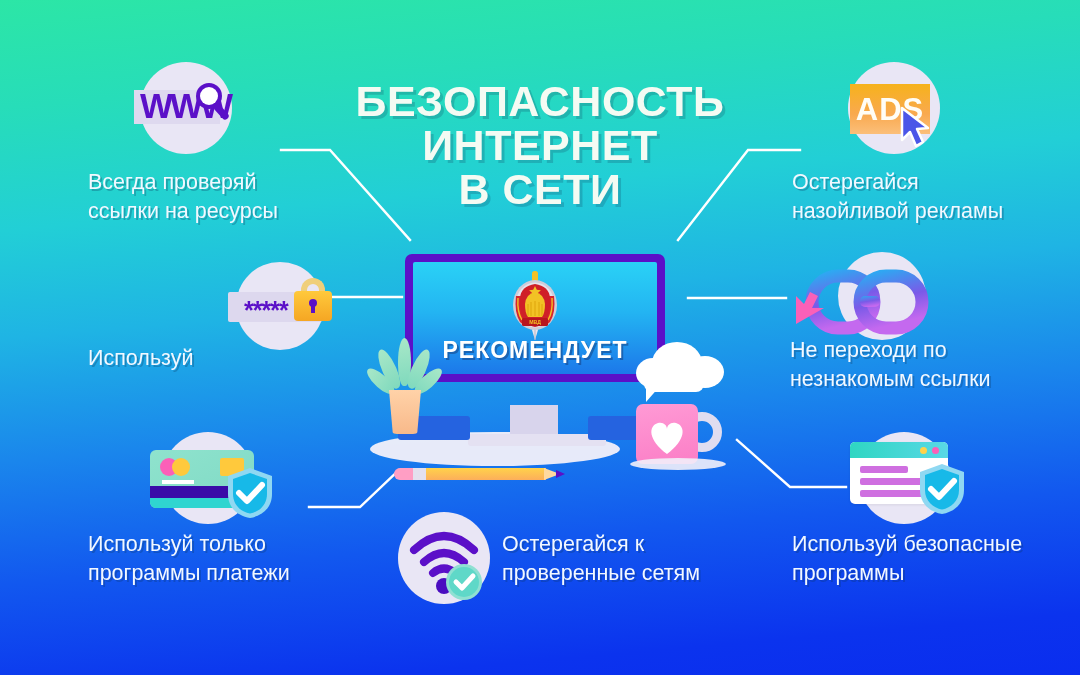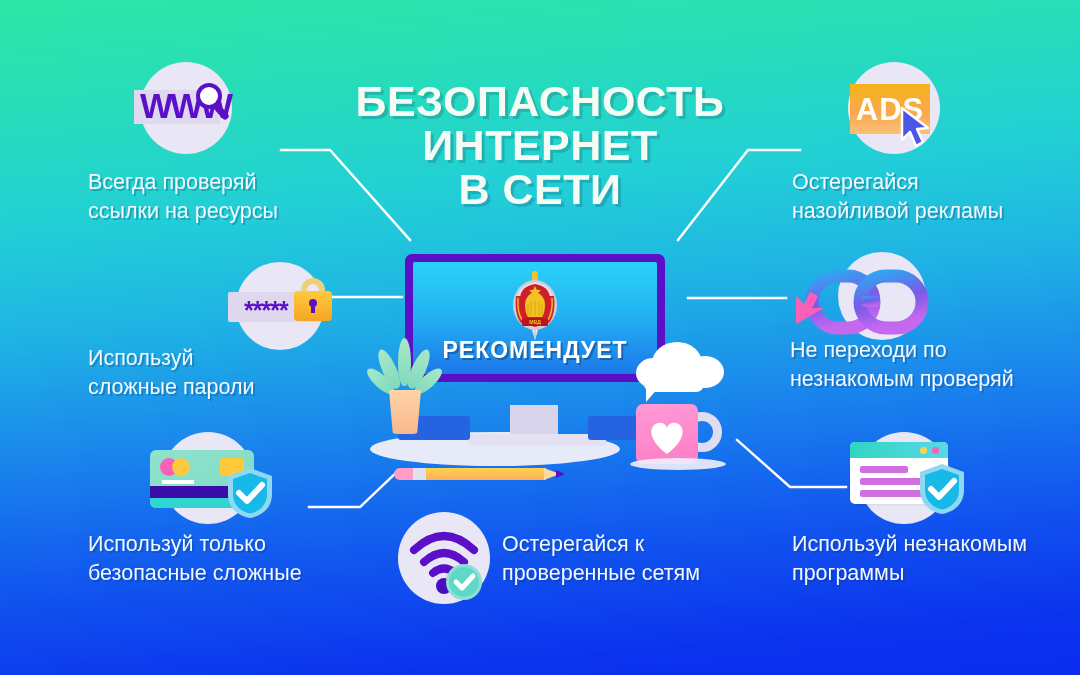--- a/index.html
+++ b/index.html
@@ -222,42 +222,41 @@
       <div class="abs pw-stars" style="left:16px;top:6px;">*****</div>
       <div class="abs" style="left:62px;top:-12px;width:46px;height:50px;">
         <div class="abs lock-shackle" style="left:11px;top:0;width:24px;height:18px;"></div>
         <div class="abs lock-body" style="left:4px;top:13px;width:38px;height:30px;"></div>
         <div class="abs" style="left:19px;top:21px;width:8px;height:8px;background:#5b10c8;border-radius:50%;"></div>
         <div class="abs" style="left:21px;top:27px;width:4px;height:8px;background:#5b10c8;"></div>
       </div>
     </div>
     <div class="abs tip-text" style="left:0;top:82px;">
       <div>Используй</div>
-      <div>сложные пароли</div>
     </div>
   </div>
 
   <div class="abs" style="left:790px;top:252px;width:280px;">
     <div class="abs circ" style="left:48px;top:0;width:88px;height:88px;"></div>
     <svg class="abs" style="left:4px;top:10px;" width="160" height="80" viewBox="0 0 160 80">
       <defs>
         <linearGradient id="chainGrad" x1="0" y1="0" x2="0.3" y2="1">
           <stop offset="0%" stop-color="#2ea8f2"></stop>
           <stop offset="55%" stop-color="#7a5ae8"></stop>
           <stop offset="100%" stop-color="#c469ef"></stop>
         </linearGradient>
       </defs>
       <rect x="18" y="14" width="62" height="52" rx="26" fill="none" stroke="url(#chainGrad)" stroke-width="13"></rect>
       <rect x="66" y="14" width="62" height="52" rx="26" fill="none" stroke="url(#chainGrad)" stroke-width="13"></rect>
       <rect x="66" y="34" width="20" height="11" rx="5" fill="url(#chainGrad)"></rect>
       <path d="M2 62 L2 34 L10 42 L16 30 L24 34 L18 46 L30 46 Z" fill="#fb60b8"></path>
     </svg>
     <div class="abs tip-text r" style="left:0;top:84px;">
       <div>Не переходи по</div>
-      <div>незнакомым проверяй</div>
+      <div>незнакомым ссылки</div>
     </div>
   </div>
 
   <div class="abs" style="left:88px;top:432px;width:270px;">
     <div class="abs circ" style="left:74px;top:0;width:92px;height:92px;"></div>
     <div class="abs" style="left:62px;top:18px;width:130px;height:66px;">
       <div class="abs card" style="left:0;top:0;width:104px;height:58px;">
         <div class="abs" style="left:10px;top:8px;width:18px;height:18px;background:#fb60b8;border-radius:50%;"></div>
         <div class="abs" style="left:22px;top:8px;width:18px;height:18px;background:#ffc93c;border-radius:50%;"></div>
         <div class="abs" style="left:70px;top:8px;width:24px;height:18px;background:#ffc93c;border-radius:2px;"></div>
@@ -266,21 +265,21 @@
         <div class="abs card-bottom" style="left:0;top:48px;width:104px;height:10px;border-radius:0 0 6px 6px;"></div>
       </div>
       <svg class="abs" style="left:74px;top:16px;" width="52" height="54" viewBox="0 0 52 54">
         <path d="M26 2 L48 10 V28 C48 42 38 50 26 52 C14 50 4 42 4 28 V10 Z" fill="#8fd8f2"></path>
         <path d="M26 7 L43 13 V28 C43 39 35 46 26 47.5 C17 46 9 39 9 28 V13 Z" fill="#17b9e8"></path>
         <path d="M15 27 L23 35 L38 19" stroke="#ffffff" stroke-width="6" fill="none" stroke-linecap="round" stroke-linejoin="round"></path>
       </svg>
     </div>
     <div class="abs tip-text" style="left:0;top:98px;">
       <div>Используй только</div>
-      <div>безопасные сложные</div>
+      <div>программы платежи</div>
     </div>
   </div>
 
   <div class="abs" style="left:398px;top:512px;width:350px;">
     <div class="abs circ" style="left:0;top:0;width:92px;height:92px;"></div>
     <svg class="abs" style="left:8px;top:12px;" width="80" height="76" viewBox="0 0 80 76">
       <path d="M8 26 Q38 -2 68 26" stroke="#5b10c8" stroke-width="8" fill="none" stroke-linecap="round"></path>
       <path d="M18 38 Q38 20 58 38" stroke="#5b10c8" stroke-width="8" fill="none" stroke-linecap="round"></path>
       <path d="M27 49 Q38 40 49 49" stroke="#5b10c8" stroke-width="8" fill="none" stroke-linecap="round"></path>
       <circle cx="38" cy="62" r="8" fill="#4a0dc0"></circle>
@@ -306,18 +305,18 @@
         <div class="abs win-row" style="left:10px;top:36px;width:68px;height:7px;"></div>
         <div class="abs win-row" style="left:10px;top:48px;width:68px;height:7px;"></div>
       </div>
       <svg class="abs" style="left:66px;top:20px;" width="52" height="54" viewBox="0 0 52 54">
         <path d="M26 2 L48 10 V28 C48 42 38 50 26 52 C14 50 4 42 4 28 V10 Z" fill="#8fd8f2"></path>
         <path d="M26 7 L43 13 V28 C43 39 35 46 26 47.5 C17 46 9 39 9 28 V13 Z" fill="#17b9e8"></path>
         <path d="M15 27 L23 35 L38 19" stroke="#ffffff" stroke-width="6" fill="none" stroke-linecap="round" stroke-linejoin="round"></path>
       </svg>
     </div>
     <div class="abs tip-text r" style="left:0;top:98px;">
-      <div>Используй незнакомым</div>
+      <div>Используй безопасные</div>
       <div>программы</div>
     </div>
   </div>
 
 </div>
 
 </body></html>

